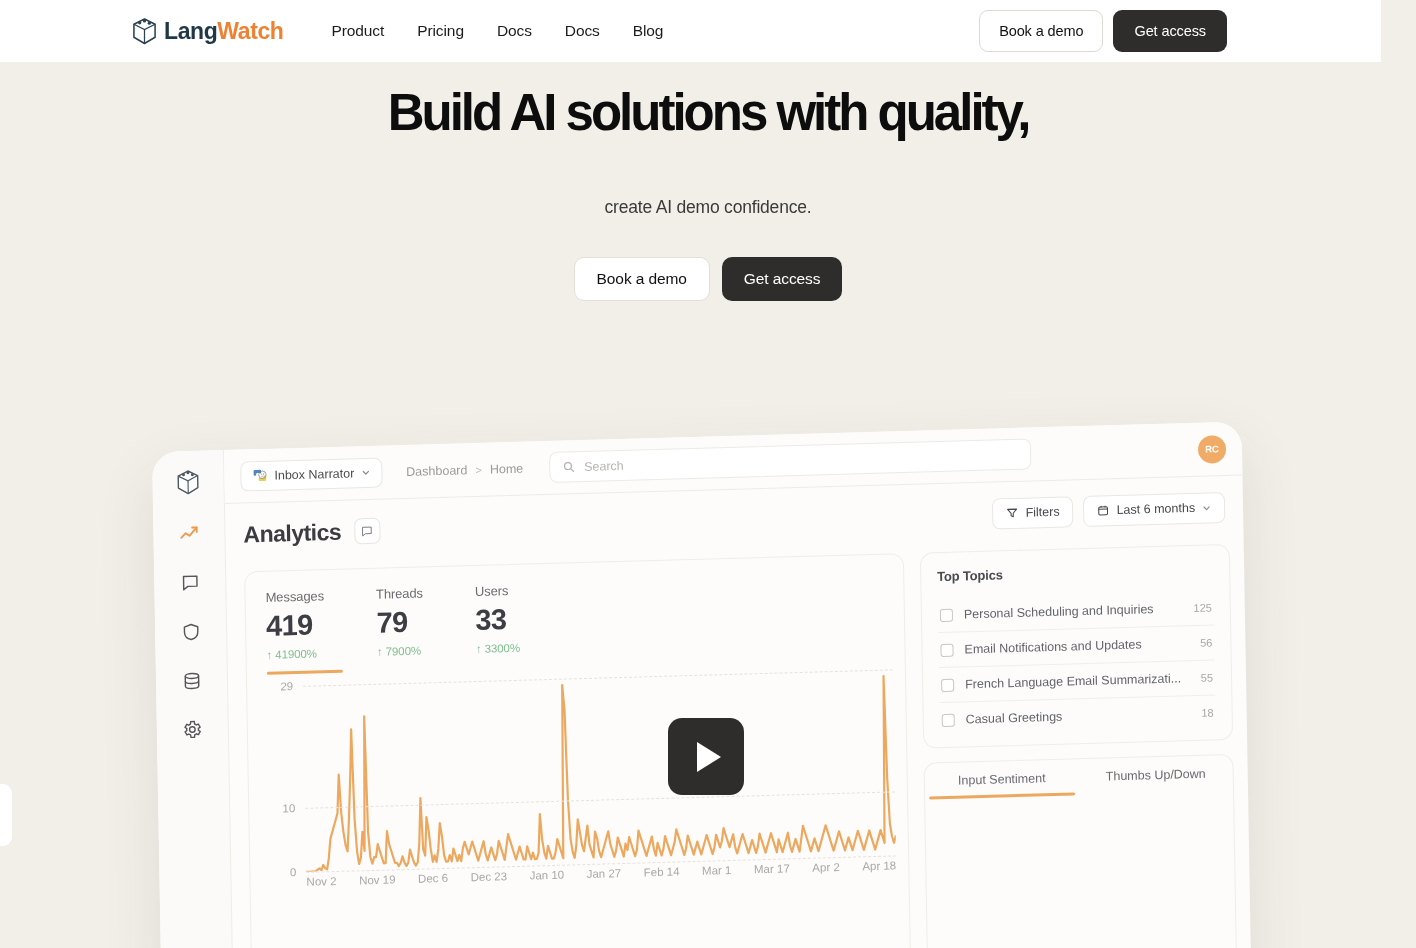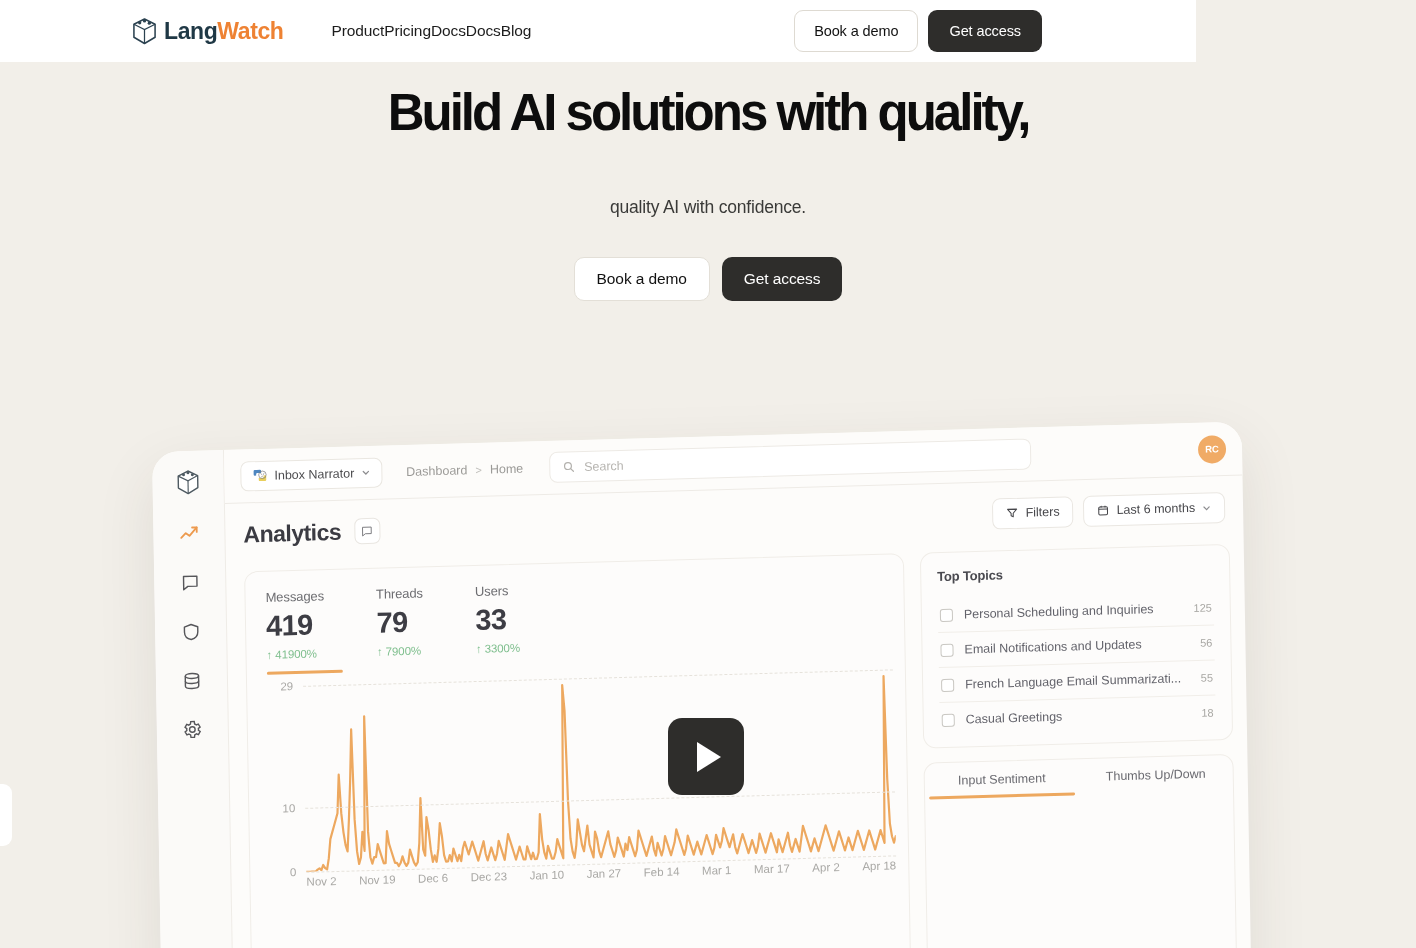--- a/index.html
+++ b/index.html
@@ -6,32 +6,32 @@
   html, body {
     width: 1416px; height: 948px;
     overflow: hidden;
     background: #f2efe9;
     font-family: "Liberation Sans", sans-serif;
   }
 
   
   .nav {
     position: absolute; top: 0; left: 0;
-    width: 1196px; height: 62px;
+    width: 1381px; height: 62px;
     background: #ffffff;
     display: flex; align-items: center;
     z-index: 40;
   }
   .logo { display: flex; align-items: center; margin-left: 132px; gap: 7px; }
   .logo-mark { width: 25px; height: 27px; flex: none; }
   .logo-text { font-size: 23px; font-weight: 700; letter-spacing: -0.4px; }
   .logo-lang { color: #1f3845; }
   .logo-watch { color: #ee8233; }
 
-  .nav-links { display: flex; align-items: center; margin-left: 48px; }
+  .nav-links { display: flex; align-items: center; gap: 33px; margin-left: 48px; }
   .nav-link {
     font-size: 15.5px; color: #1c1c1c; cursor: pointer;
     letter-spacing: -0.1px; white-space: nowrap;
   }
 
   .nav-actions {
     margin-left: auto; margin-right: 154px;
     display: flex; align-items: center; gap: 10px;
   }
   .btn {
@@ -296,21 +296,21 @@
     <button class="btn btn-dark">Get access</button>
   </div>
 </div>
 
 <div class="hero">
   <h1 class="hero-title">
     <span>Build AI solutions with quality,</span><br>
   </h1>
   <p class="hero-sub">
     <br>
-    <span>quality AI with confidence.</span>
+    <span>create AI demo confidence.</span>
   </p>
   <div class="hero-cta">
     <button class="btn btn-hero-ghost">Book a demo</button>
     <button class="btn btn-hero-dark">Get access</button>
   </div>
 </div>
 
 <div class="stray-card"></div>
 
 <div class="mock-wrap">

